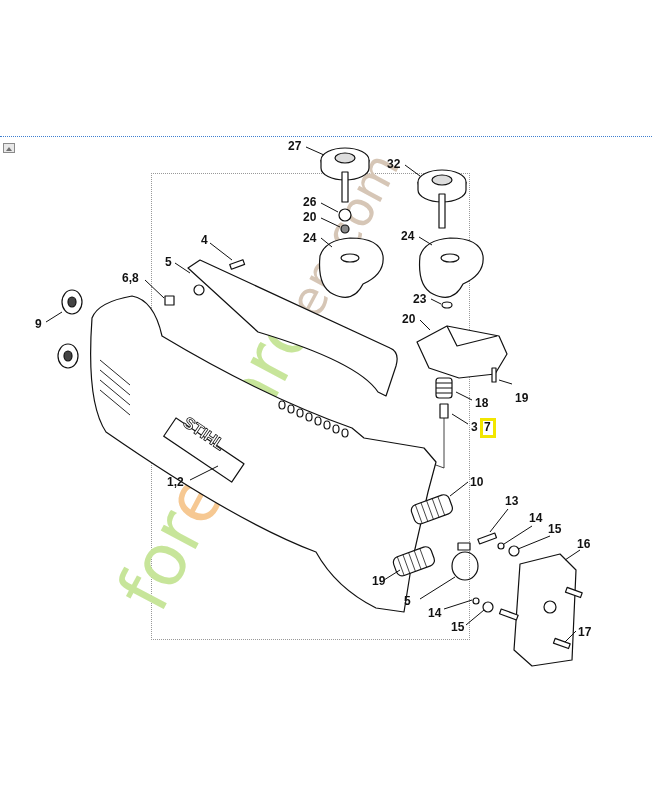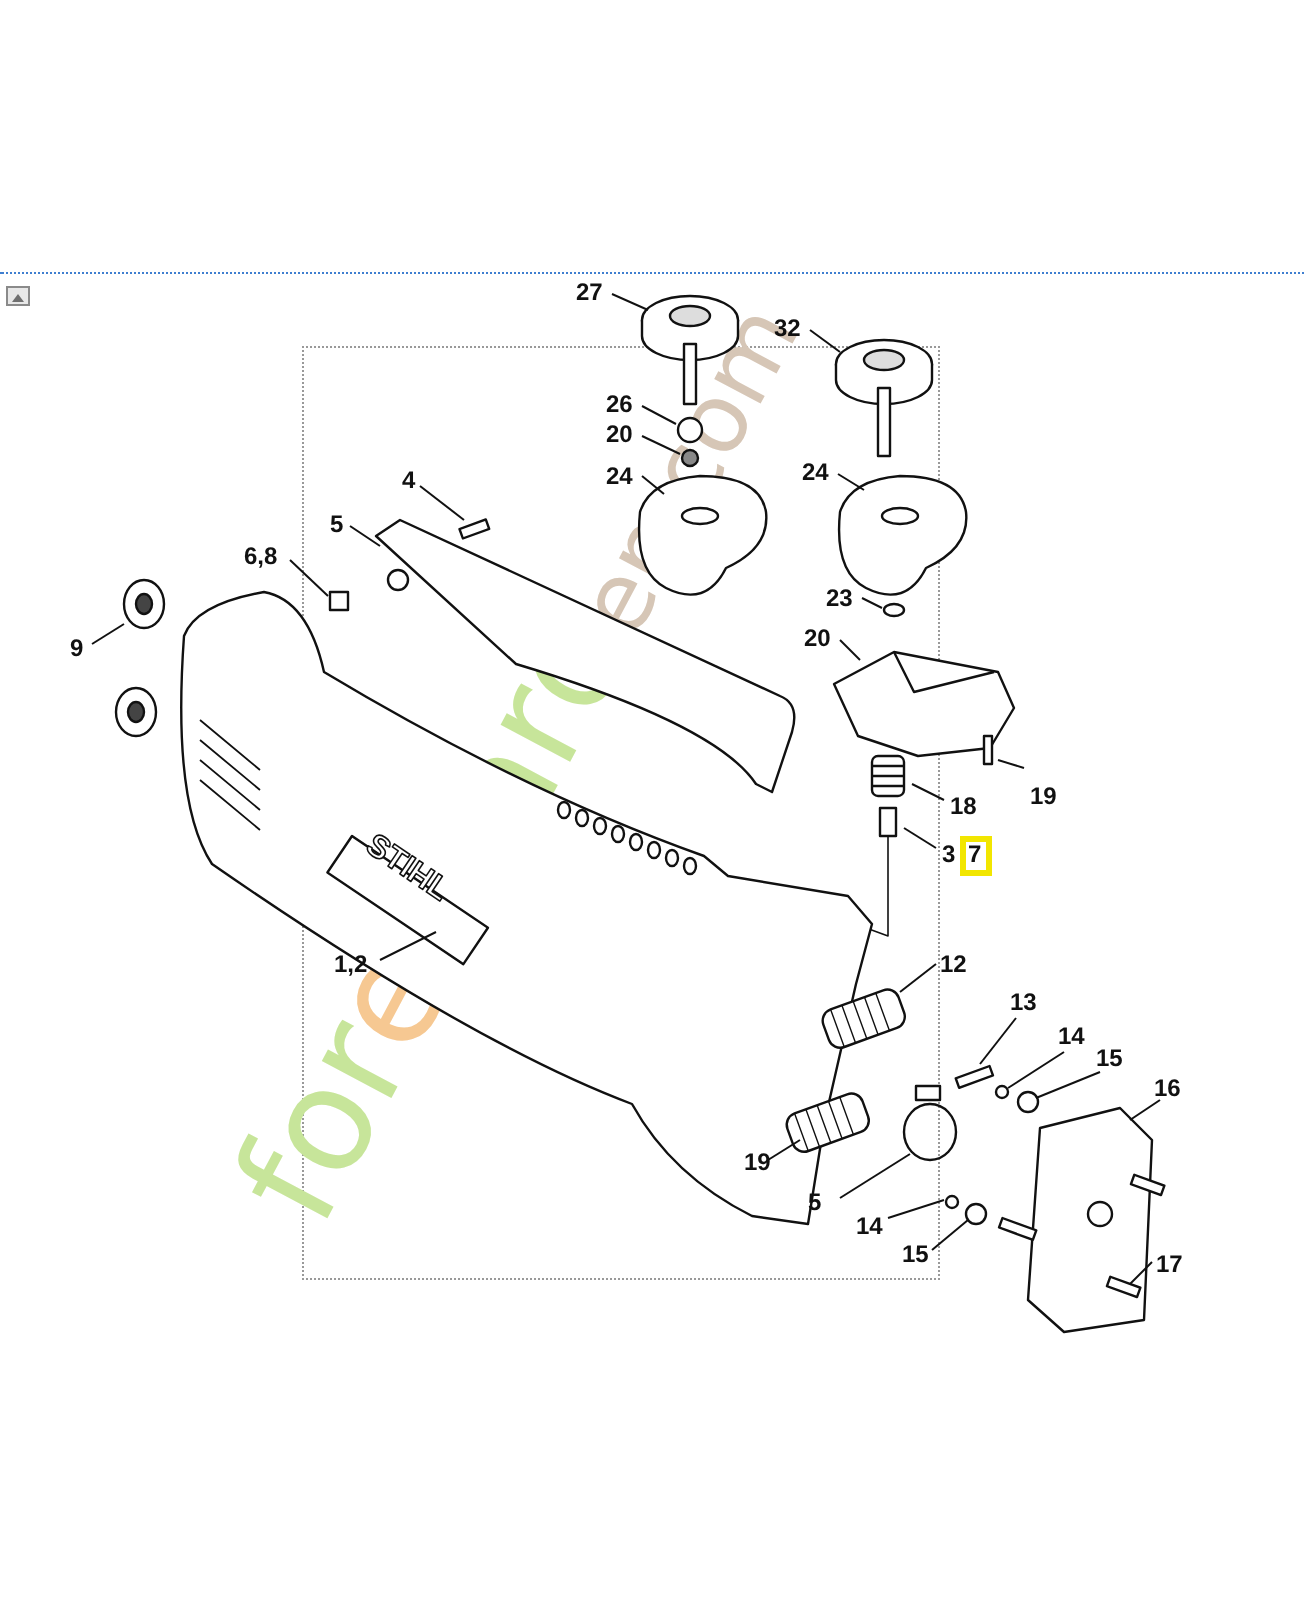--- a/index.html
+++ b/index.html
@@ -165,21 +165,21 @@
   <span class="lbl" style="left:165px;top:256px">5</span>
   <span class="lbl" style="left:122px;top:272px">6,8</span>
   <span class="lbl" style="left:35px;top:318px">9</span>
   <span class="lbl" style="left:413px;top:293px">23</span>
   <span class="lbl" style="left:402px;top:313px">20</span>
   <span class="lbl" style="left:515px;top:392px">19</span>
   <span class="lbl" style="left:475px;top:397px">18</span>
   <span class="lbl" style="left:471px;top:421px">3</span>
   <span class="lbl" style="left:484px;top:421px">7</span>
   <span class="lbl" style="left:167px;top:476px">1,2</span>
-  <span class="lbl" style="left:470px;top:476px">12</span>
+  <span class="lbl" style="left:470px;top:476px">10</span>
   <span class="lbl" style="left:505px;top:495px">13</span>
   <span class="lbl" style="left:529px;top:512px">14</span>
   <span class="lbl" style="left:548px;top:523px">15</span>
   <span class="lbl" style="left:577px;top:538px">16</span>
   <span class="lbl" style="left:372px;top:575px">19</span>
   <span class="lbl" style="left:404px;top:595px">5</span>
   <span class="lbl" style="left:428px;top:607px">14</span>
   <span class="lbl" style="left:451px;top:621px">15</span>
   <span class="lbl" style="left:578px;top:626px">17</span>
 </div>

